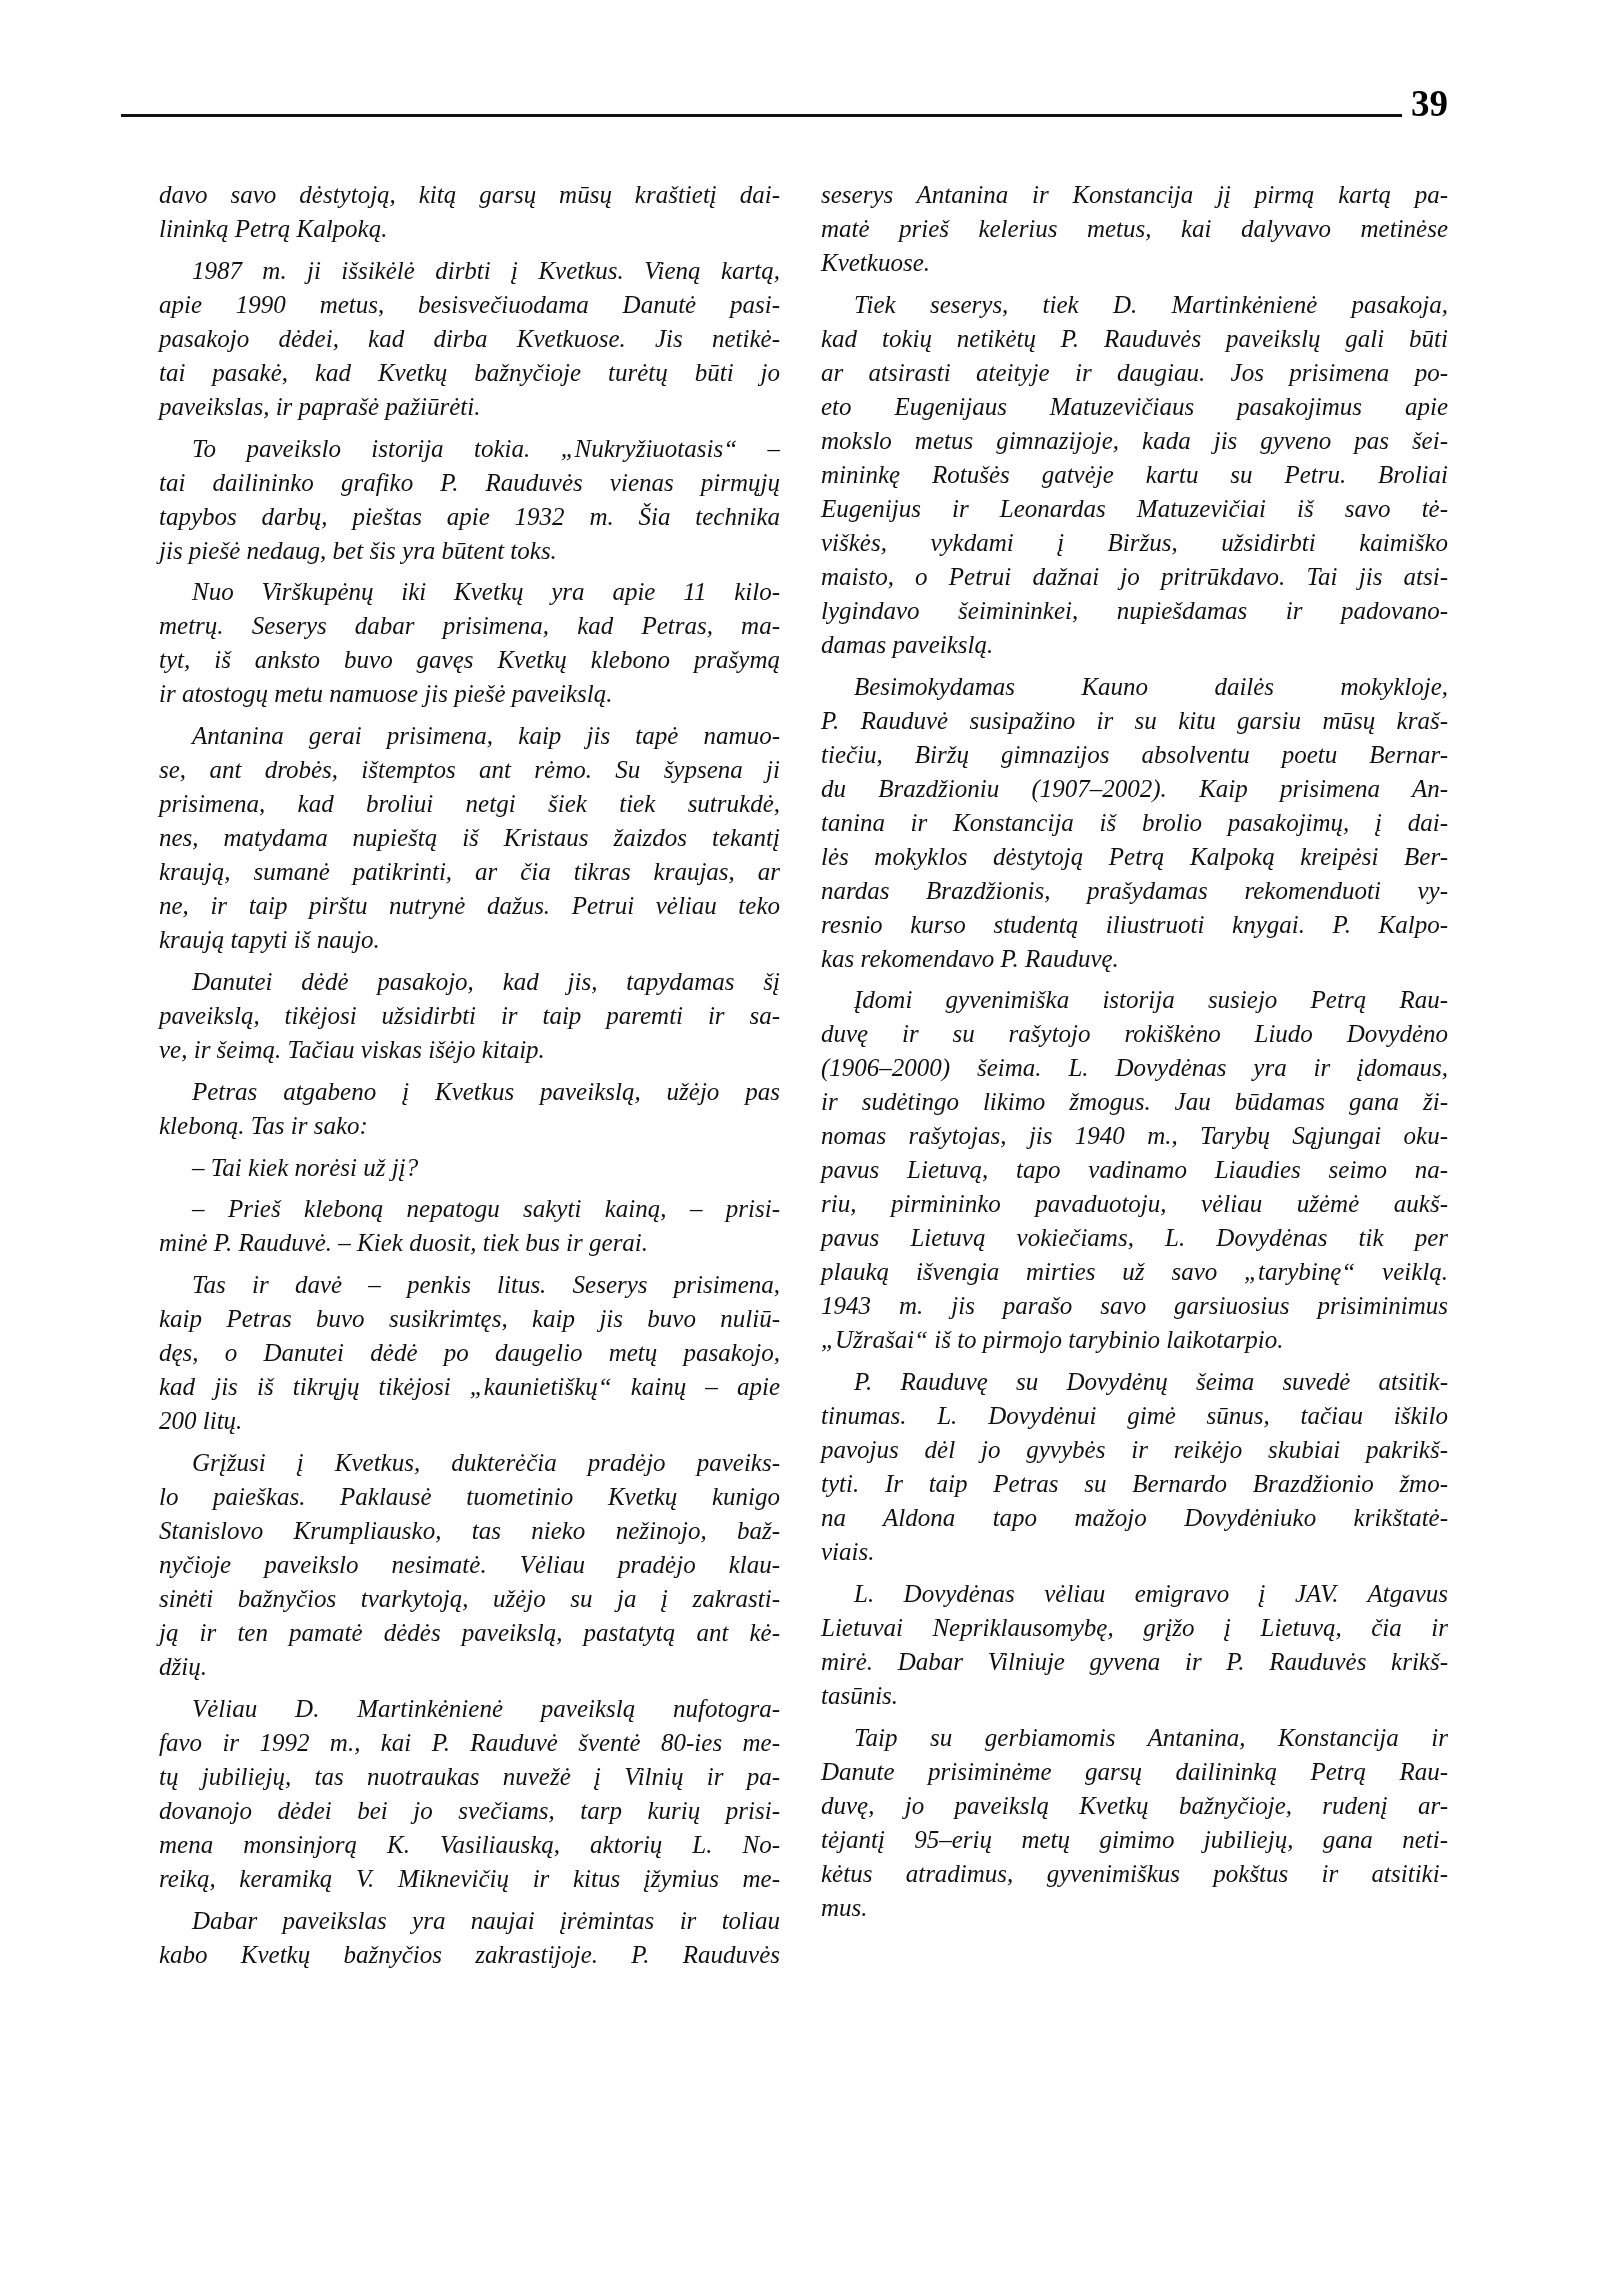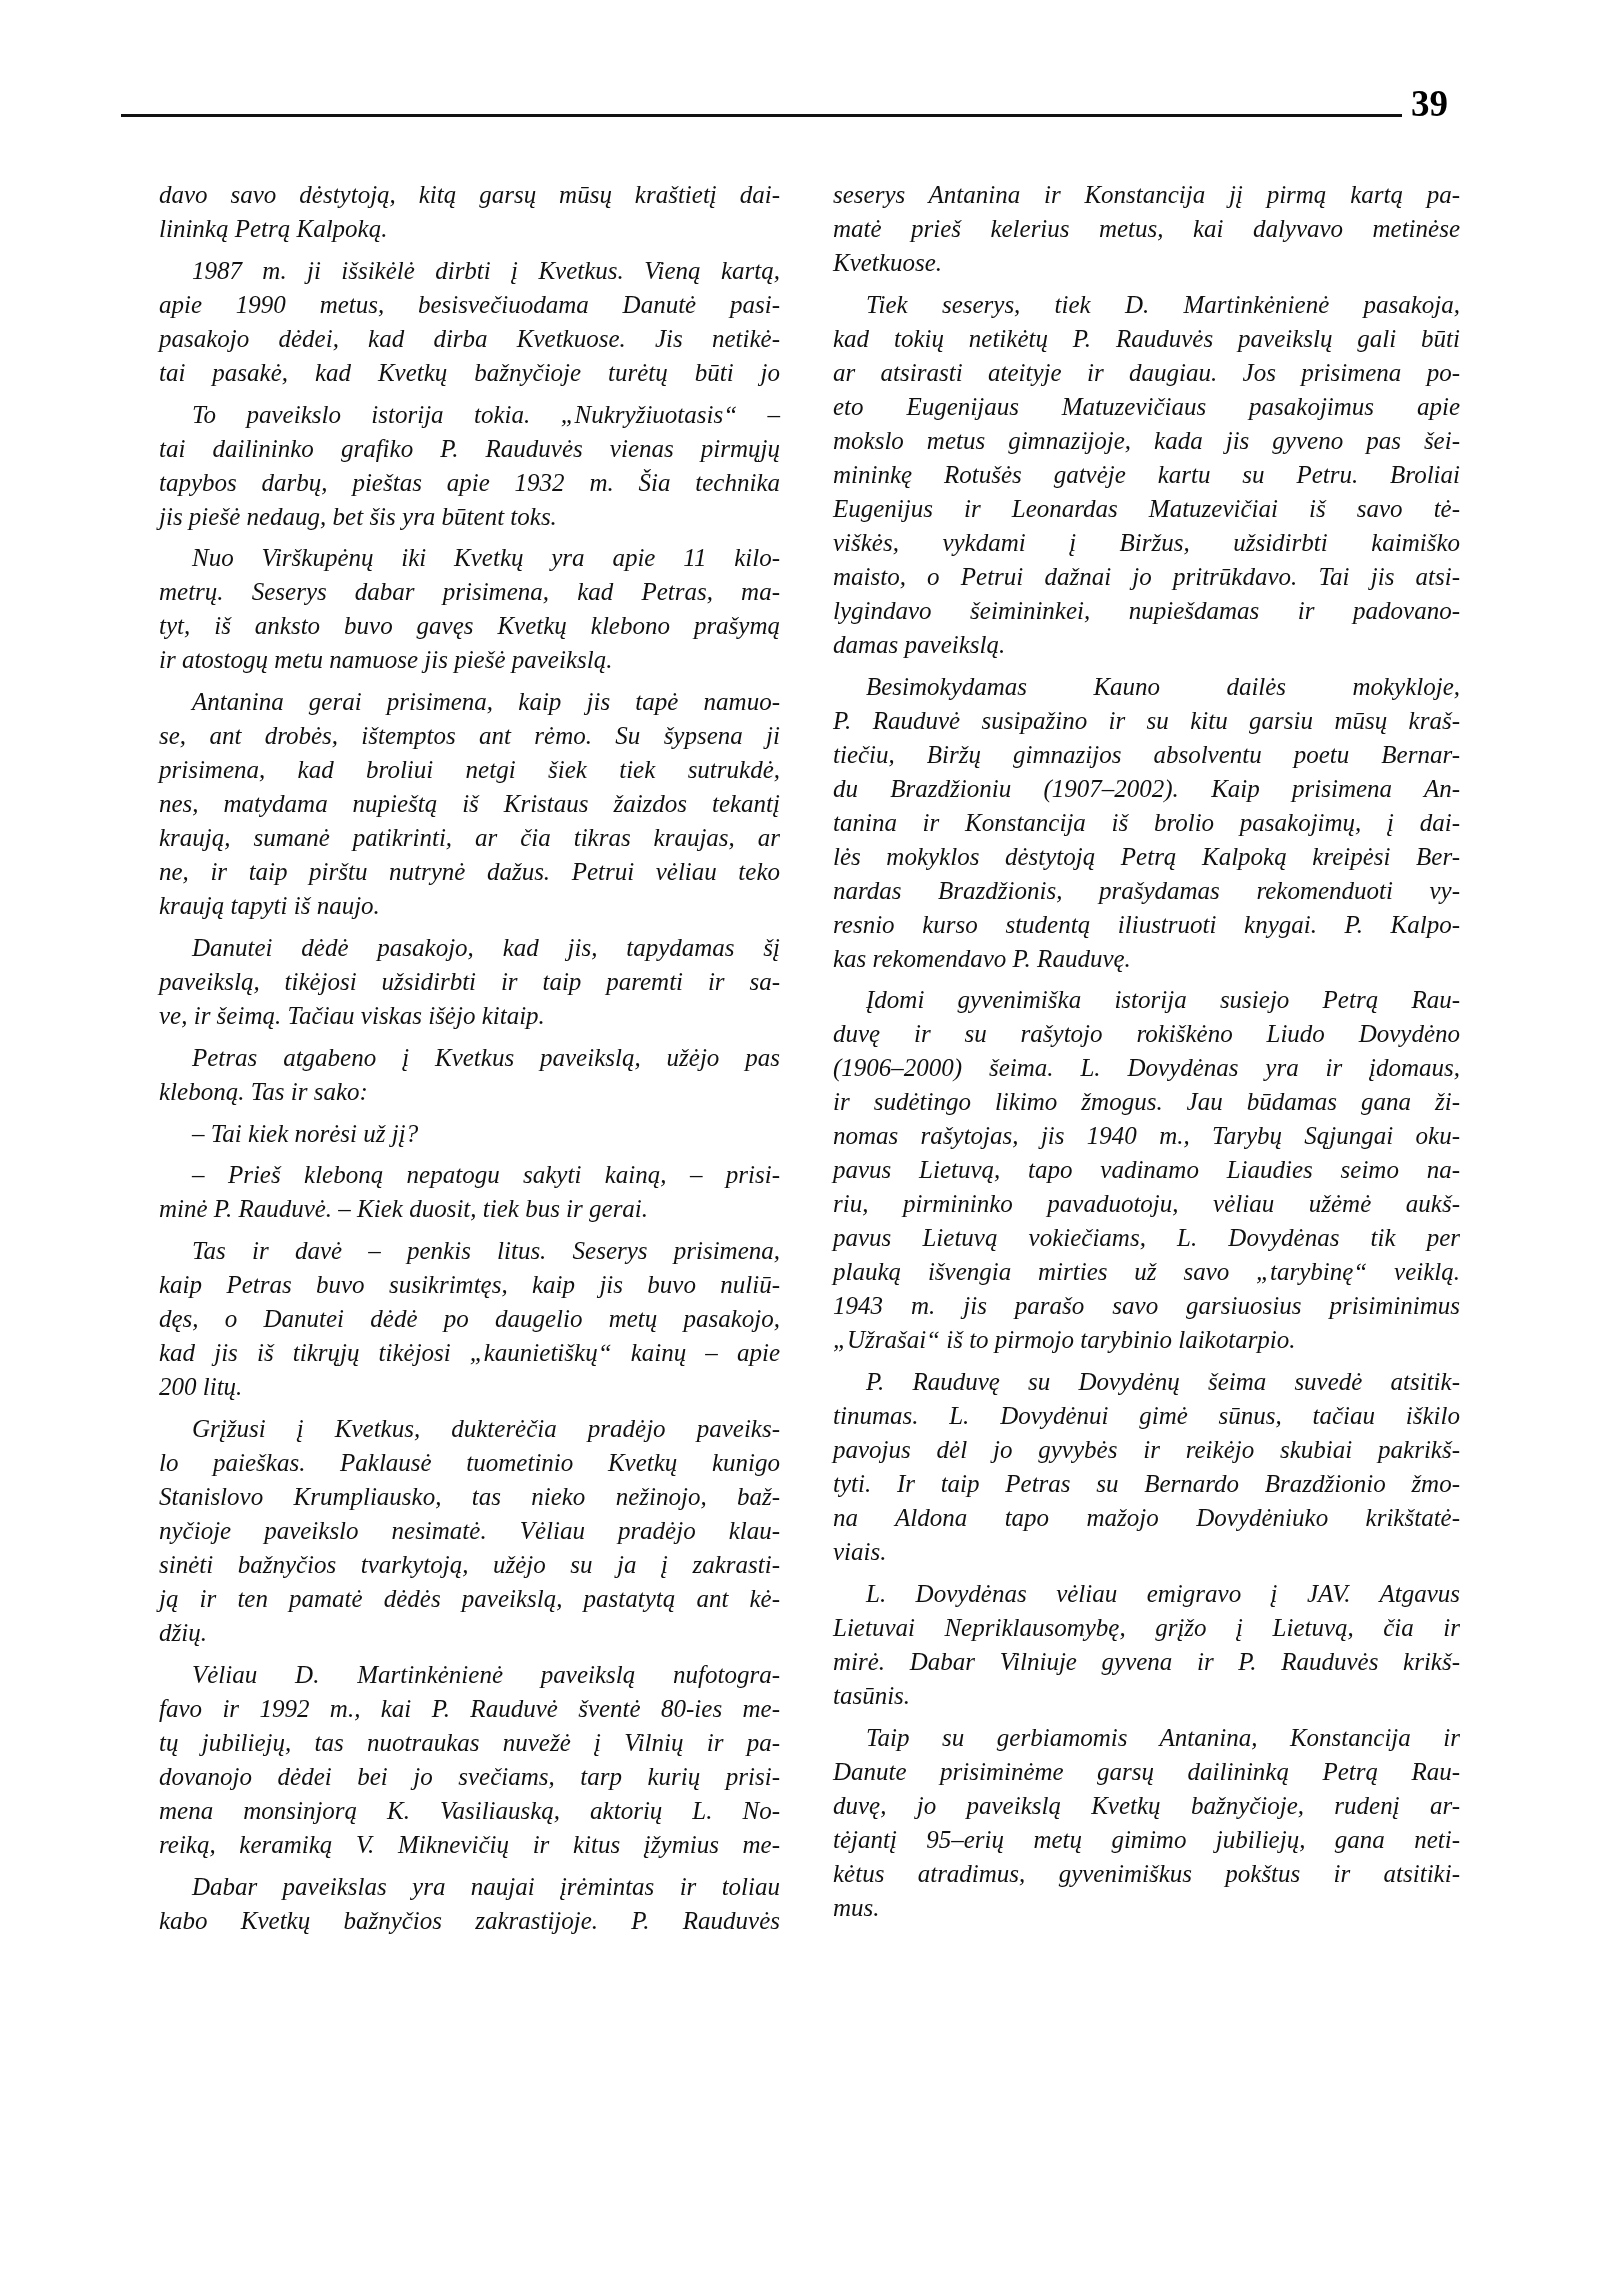--- a/index.html
+++ b/index.html
@@ -3,21 +3,21 @@
 <meta charset="utf-8">
 <style>
   html, body { margin: 0; padding: 0; background: #ffffff; }
   body { width: 1622px; height: 2293px; position: relative; overflow: hidden;
          font-family: "Liberation Serif", "DejaVu Serif", serif; color: #111111; }
   .header-rule { position: absolute; left: 121px; top: 114px; width: 1281px; height: 2.9px; background: #111111; }
   .page-number { position: absolute; left: 1411px; top: 84px; font-size: 37px; font-weight: bold;
                  line-height: 39px; color: #000000; }
   .column { position: absolute; top: 178px; }
   .col-left { left: 159px; width: 621px; }
-  .col-right { left: 821px; width: 627px; margin-left: 12px; }
+  .col-right { left: 821px; width: 627px; }
   .para { margin: 0 0 7.8px 0; font-style: italic; }
   .line { display: block; font-size: 25px; line-height: 34px; height: 34px; white-space: nowrap;
           text-align: justify; text-align-last: justify; overflow: visible; }
   .line.last { text-align-last: left; }
   .line.indent { padding-left: 33px; }
 </style>
 </head>
 <body>
 
 <div class="header-rule"></div>
@@ -26,20 +26,21 @@
 <div class="column col-left">
     <div class="para">
       <span class="line">davo savo dėstytoją, kitą garsų mūsų kraštietį dai-</span>
       <span class="line last">lininką Petrą Kalpoką.</span>
     </div>
     <div class="para">
       <span class="line indent">1987 m. ji išsikėlė dirbti į Kvetkus. Vieną kartą,</span>
       <span class="line">apie 1990 metus, besisvečiuodama Danutė pasi-</span>
       <span class="line">pasakojo dėdei, kad dirba Kvetkuose. Jis netikė-</span>
       <span class="line">tai pasakė, kad Kvetkų bažnyčioje turėtų būti jo</span>
+      <span class="line last">paveikslas, ir paprašė pažiūrėti.</span>
     </div>
     <div class="para">
       <span class="line indent">To paveikslo istorija tokia. „Nukryžiuotasis“ –</span>
       <span class="line">tai dailininko grafiko P. Rauduvės vienas pirmųjų</span>
       <span class="line">tapybos darbų, pieštas apie 1932 m. Šia technika</span>
       <span class="line last">jis piešė nedaug, bet šis yra būtent toks.</span>
     </div>
     <div class="para">
       <span class="line indent">Nuo Virškupėnų iki Kvetkų yra apie 11 kilo-</span>
       <span class="line">metrų. Seserys dabar prisimena, kad Petras, ma-</span>

